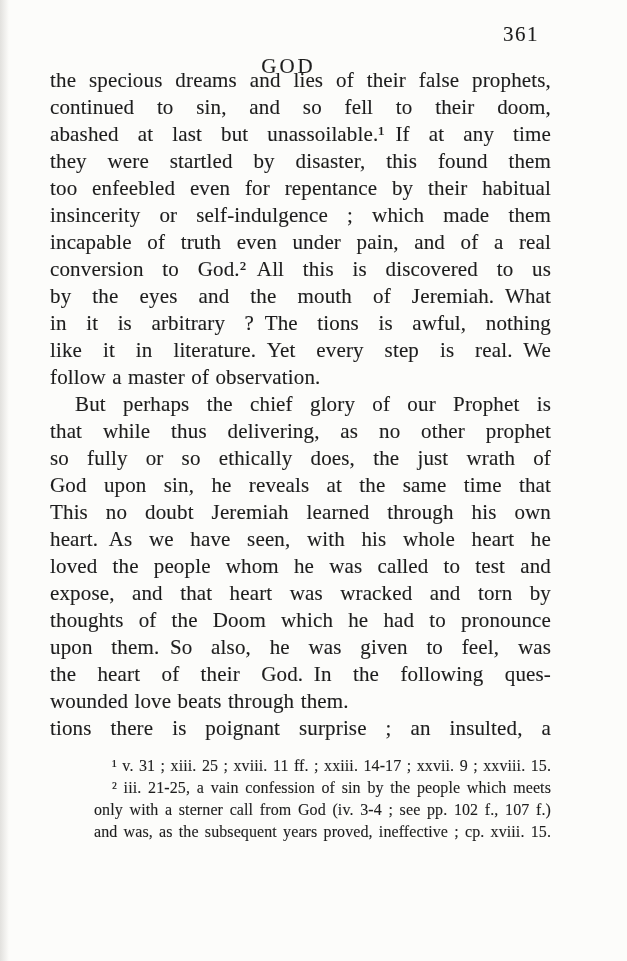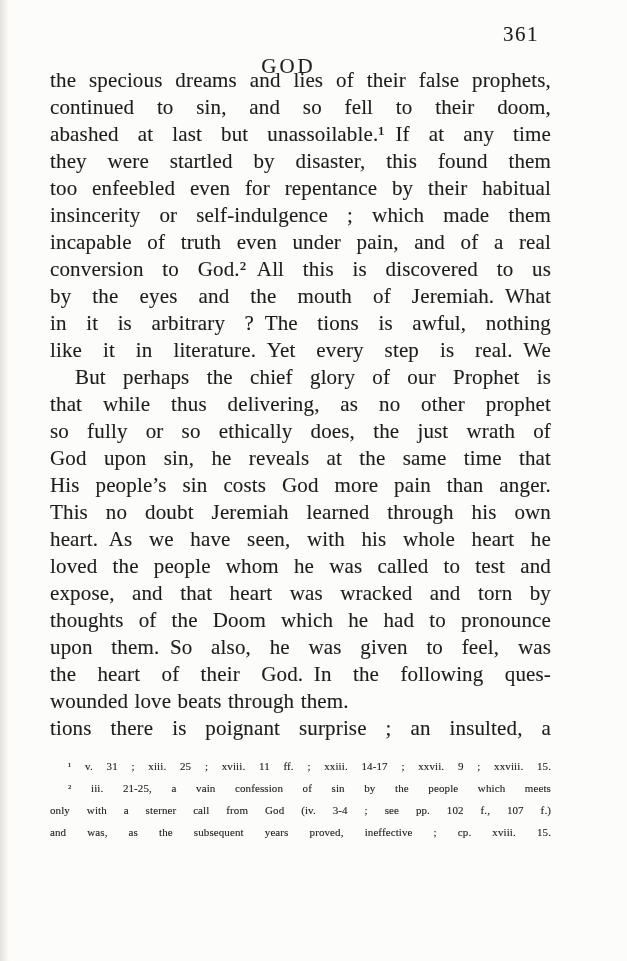--- a/index.html
+++ b/index.html
@@ -61,25 +61,26 @@
     word-spacing: 1px;
     text-align: justify;
     text-align-last: justify;
   }
   .para.indent .line:first-child { text-indent: 25px; }
   .para .line.para-last { text-align-last: left; }
 
   .footnotes { margin-top: 13px; }
   .fn { margin: 0; }
   .fn .line {
-    font-size: 11px;
+    font-size: 16px;
     line-height: 22px;
     letter-spacing: 0.1px;
     text-align: justify;
     text-align-last: justify;
+    margin-left: 44px;
   }
   .fn .line.fn-first { padding-left: 18px; }
 </style>
 </head>
 <body>
 
 <div class="page">
 
   <div class="pagehead">
     <span class="title">GOD</span>
@@ -93,27 +94,27 @@
           <div class="line">continued to sin, and so fell to their doom,</div>
           <div class="line">abashed at last but unassoilable.¹ If at any time</div>
           <div class="line">they were startled by disaster, this found them</div>
           <div class="line">too enfeebled even for repentance by their habitual</div>
           <div class="line">insincerity or self-indulgence ; which made them</div>
           <div class="line">incapable of truth even under pain, and of a real</div>
           <div class="line">conversion to God.² All this is discovered to us</div>
           <div class="line">by the eyes and the mouth of Jeremiah. What</div>
           <div class="line">in it is arbitrary ? The tions is awful, nothing</div>
           <div class="line">like it in literature. Yet every step is real. We</div>
+          <div class="line para-last">follow a master of observation.</div>
         </div>
         <div class="para indent">
           <div class="line">But perhaps the chief glory of our Prophet is</div>
           <div class="line">that while thus delivering, as no other prophet</div>
           <div class="line">so fully or so ethically does, the just wrath of</div>
           <div class="line">God upon sin, he reveals at the same time that</div>
-          <div class="line">His people’s sin costs God more pain than anger.</div>
           <div class="line">This no doubt Jeremiah learned through his own</div>
           <div class="line">heart. As we have seen, with his whole heart he</div>
           <div class="line">loved the people whom he was called to test and</div>
           <div class="line">expose, and that heart was wracked and torn by</div>
           <div class="line">thoughts of the Doom which he had to pronounce</div>
           <div class="line">upon them. So also, he was given to feel, was</div>
           <div class="line">the heart of their God. In the following ques-</div>
           <div class="line para-last">wounded love beats through them.</div>
           <div class="line">tions there is poignant surprise ; an insulted, a</div>
         </div>

